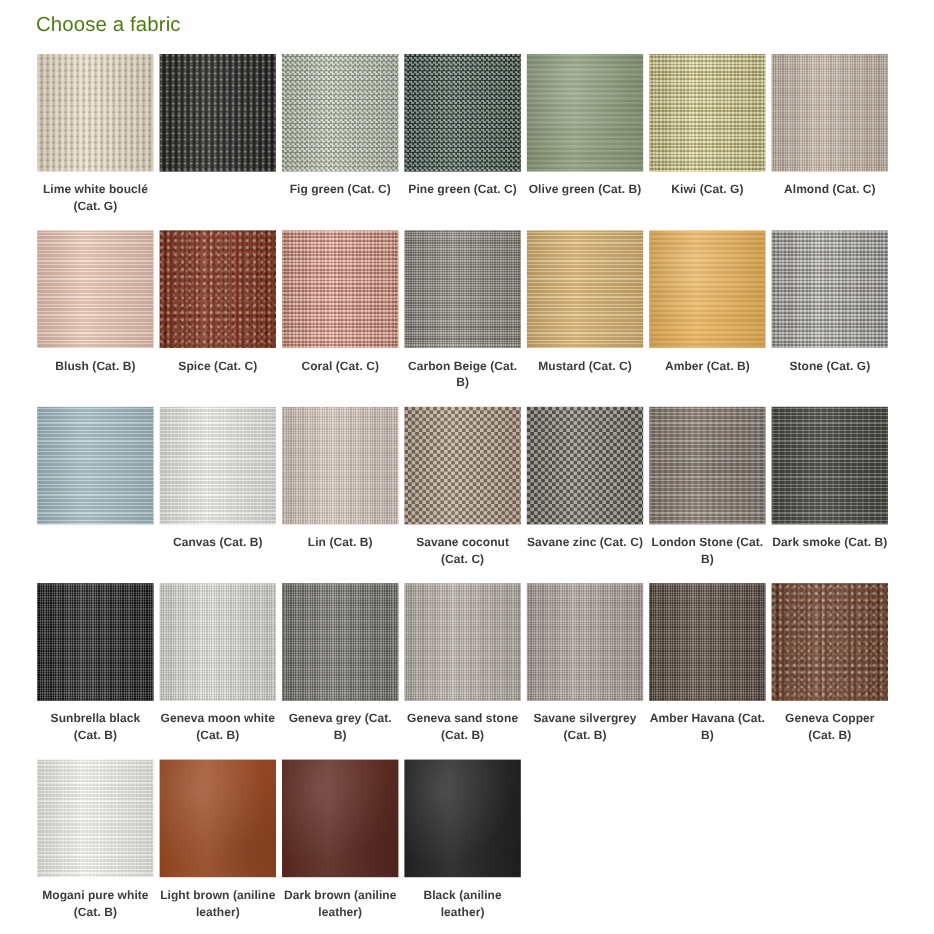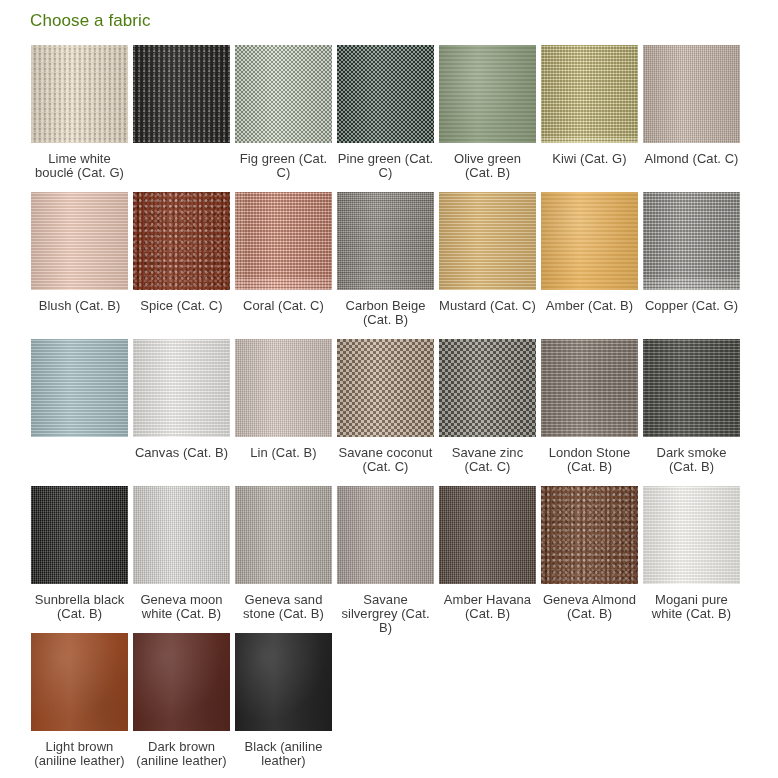--- a/index.html
+++ b/index.html
@@ -57,24 +57,25 @@
     flex: none;
   }
   .swatch .weave {
     position: absolute;
     inset: 0;
   }
   .fabric-label {
     margin-top: 9px;
     width: 99px;
     text-align: center;
-    font-size: 13px;
+    font-size: 10px;
     line-height: 14px;
     color: #3c3c3c;
     letter-spacing: 0.05px;
+    font-weight: bold;
   }
 
   
   .w-boucle {
     background-image:
       radial-gradient(circle at 25% 25%, rgba(255,255,255,0.40) 0.9px, transparent 1.4px),
       radial-gradient(circle at 75% 75%, rgba(0,0,0,0.22) 0.9px, transparent 1.4px),
       radial-gradient(circle at 75% 25%, rgba(0,0,0,0.12) 0.8px, transparent 1.3px),
       radial-gradient(circle at 25% 75%, rgba(255,255,255,0.22) 0.8px, transparent 1.3px);
     background-size: 5px 5px, 5px 5px, 5px 5px, 5px 5px;
@@ -239,21 +240,21 @@
           <div class="weave w-smooth"></div>
           <div class="weave w-shade-v"></div>
         </div>
         <div class="fabric-label">Amber (Cat. B)</div>
       </div>
       <div class="fabric-cell">
         <div class="swatch" style="background-color: rgb(165, 162, 157);">
           <div class="weave w-basket"></div>
           <div class="weave w-shade-v"></div>
         </div>
-        <div class="fabric-label">Copper (Cat. G)</div>
+        <div class="fabric-label">Stone (Cat. G)</div>
       </div>
       <div class="fabric-cell">
         <div class="swatch" style="background-color: rgb(166, 192, 196);">
           <div class="weave w-rib"></div>
           <div class="weave w-shade-v"></div>
         </div>
       </div>
       <div class="fabric-cell">
         <div class="swatch" style="background-color: rgb(230, 228, 224);">
           <div class="weave w-canvas"></div>
@@ -304,20 +305,27 @@
         <div class="fabric-label">Sunbrella black (Cat. B)</div>
       </div>
       <div class="fabric-cell">
         <div class="swatch" style="background-color: rgb(221, 219, 215);">
           <div class="weave w-linen"></div>
           <div class="weave w-shade-v"></div>
         </div>
         <div class="fabric-label">Geneva moon white (Cat. B)</div>
       </div>
       <div class="fabric-cell">
+        <div class="swatch" style="background-color: rgb(106, 104, 98);">
+          <div class="weave w-linen"></div>
+          <div class="weave w-shade-v"></div>
+        </div>
+        <div class="fabric-label">Geneva grey (Cat. B)</div>
+      </div>
+      <div class="fabric-cell">
         <div class="swatch" style="background-color: rgb(180, 173, 162);">
           <div class="weave w-linen"></div>
           <div class="weave w-shade-v"></div>
         </div>
         <div class="fabric-label">Geneva sand stone (Cat. B)</div>
       </div>
       <div class="fabric-cell">
         <div class="swatch" style="background-color: rgb(168, 156, 150);">
           <div class="weave w-linen"></div>
           <div class="weave w-shade-v"></div>
@@ -329,21 +337,21 @@
           <div class="weave w-linen"></div>
           <div class="weave w-shade-v"></div>
         </div>
         <div class="fabric-label">Amber Havana (Cat. B)</div>
       </div>
       <div class="fabric-cell">
         <div class="swatch" style="background-color: rgb(109, 65, 41);">
           <div class="weave w-tweed"></div>
           <div class="weave w-shade-v"></div>
         </div>
-        <div class="fabric-label">Geneva Almond (Cat. B)</div>
+        <div class="fabric-label">Geneva Copper (Cat. B)</div>
       </div>
       <div class="fabric-cell">
         <div class="swatch" style="background-color: rgb(242, 240, 234);">
           <div class="weave w-canvas"></div>
           <div class="weave w-shade-v"></div>
         </div>
         <div class="fabric-label">Mogani pure white (Cat. B)</div>
       </div>
       <div class="fabric-cell">
         <div class="swatch" style="background-color: rgb(156, 74, 35);">

